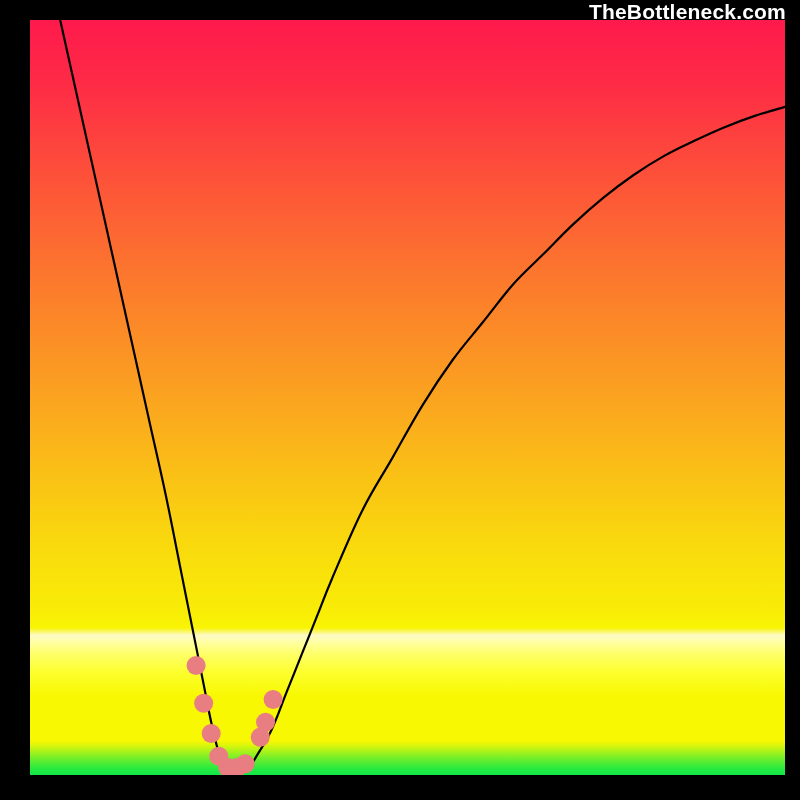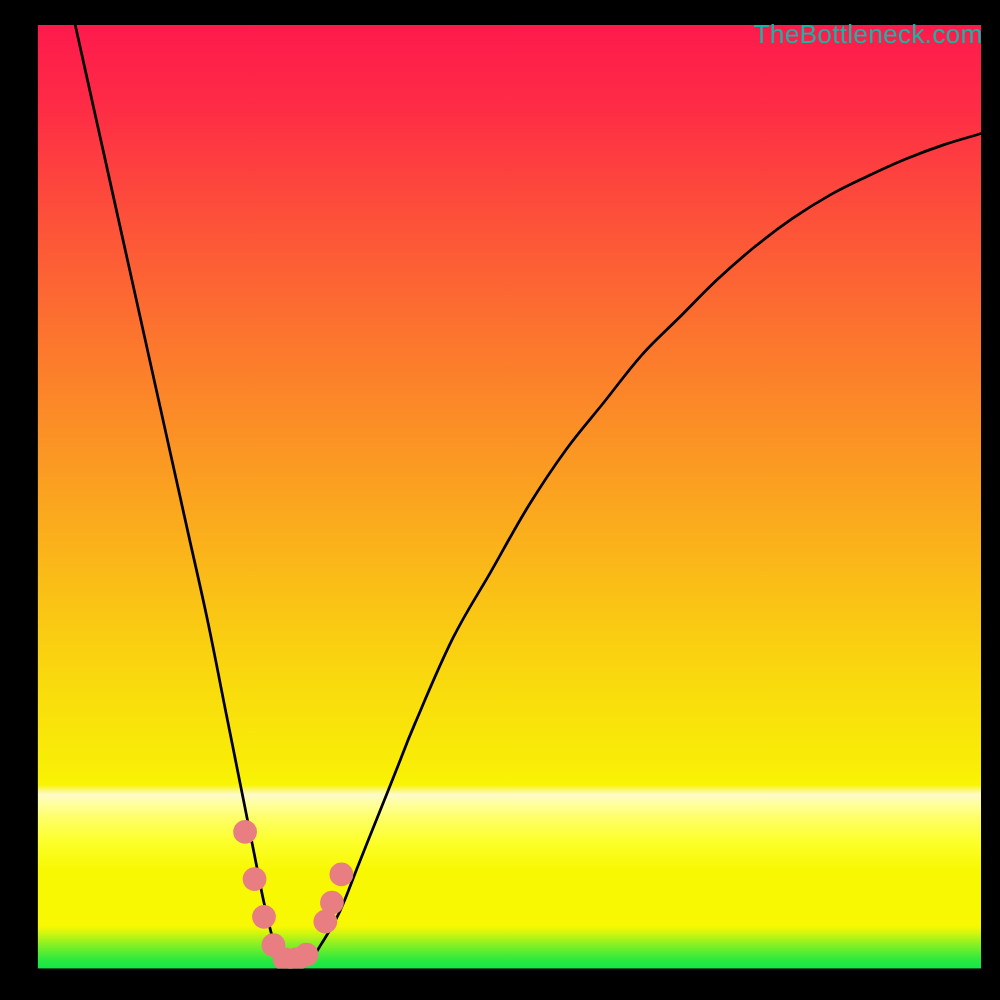--- a/index.html
+++ b/index.html
@@ -25,26 +25,26 @@
     height: 755px;
     overflow: hidden;
   }
   .plot svg {
     display: block;
     width: 100%;
     height: 100%;
   }
   .watermark {
     position: absolute;
-    top: 16px;
+    top: 0px;
     right: 14px;
-    color: #14b8a6;
+    color: #ffffff;
     font-size: 21px;
     letter-spacing: 0.2px;
-    font-weight: 400;
+    font-weight: 700;
     user-select: none;
   }
 </style>
 </head>
 <body>
 
 <div class="frame">
 
   <div class="plot">
     <svg viewBox="0 0 755 755" preserveAspectRatio="none">

